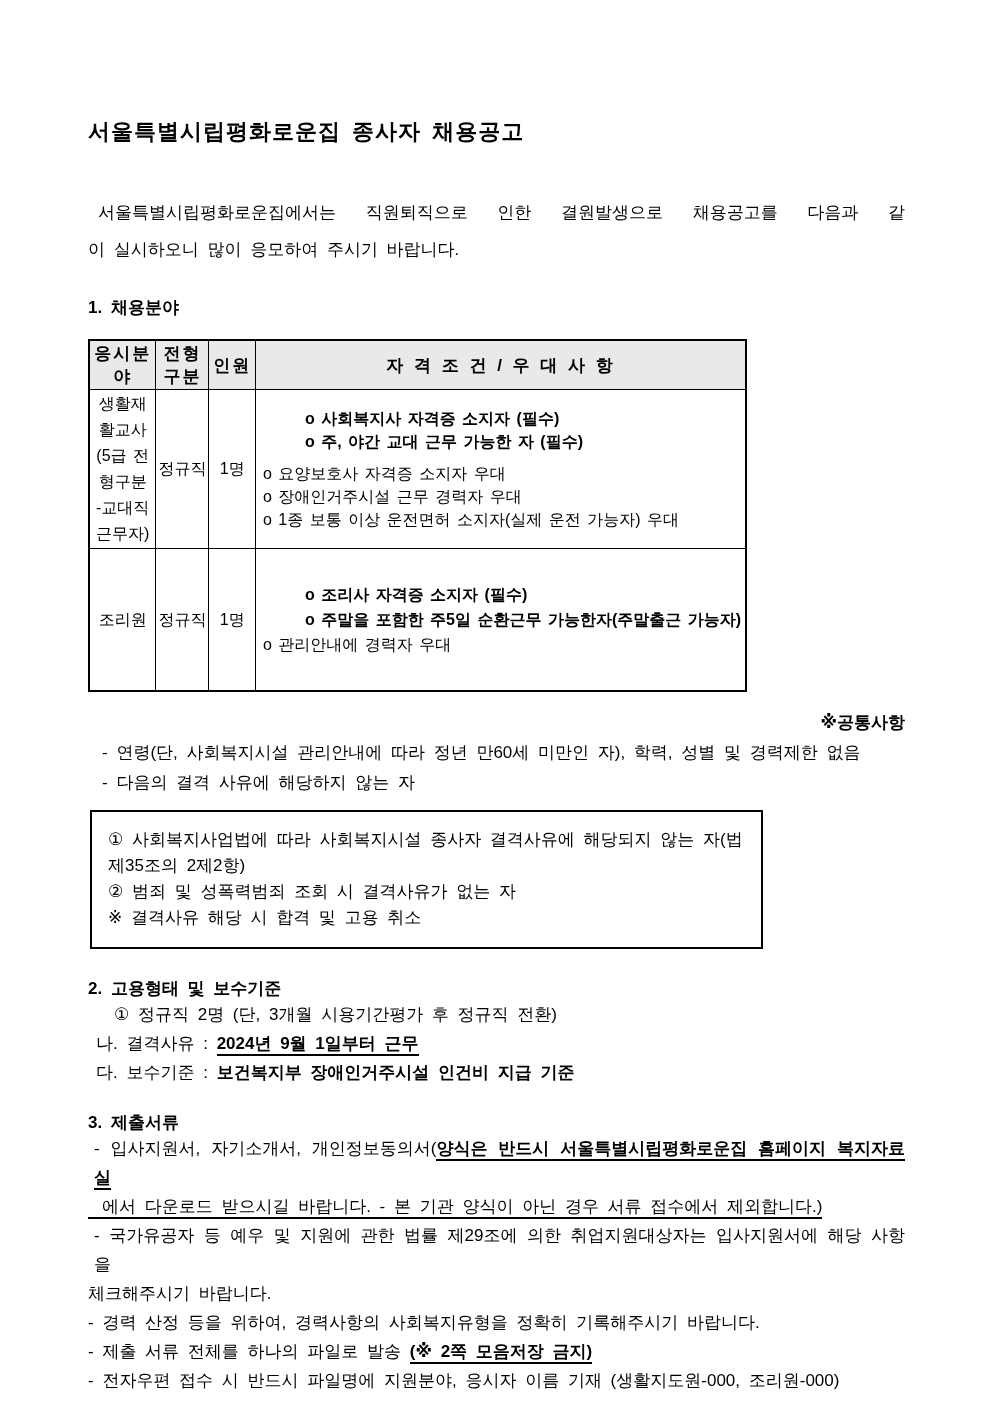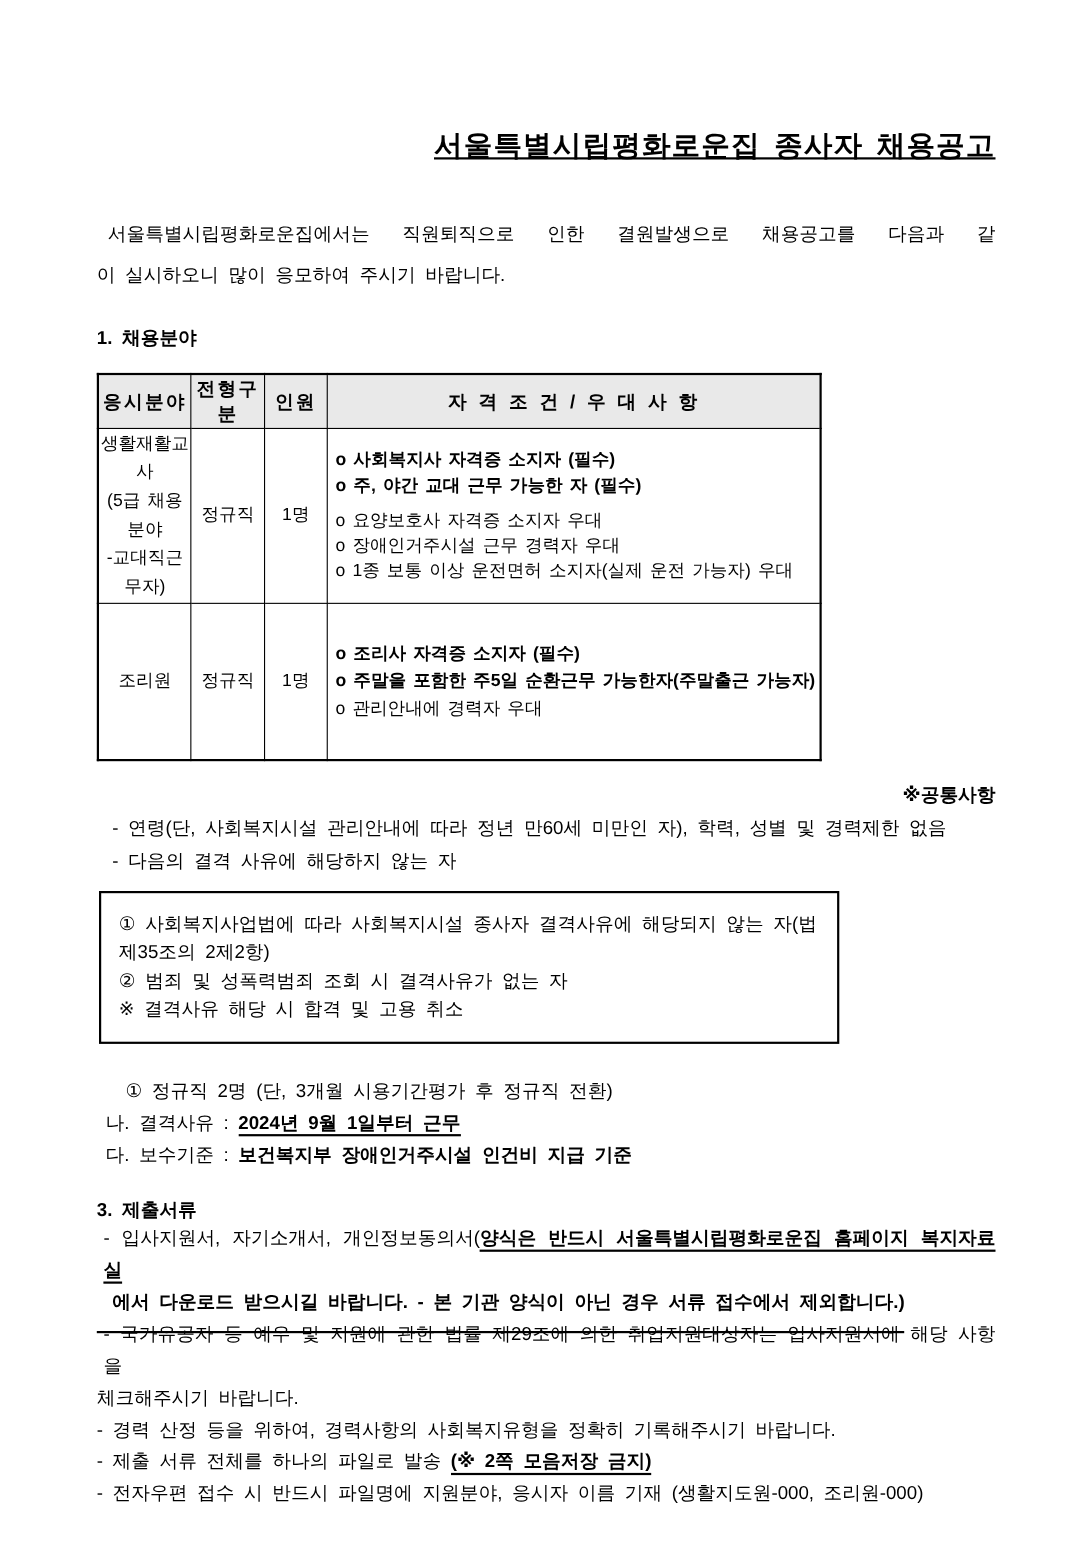--- a/index.html
+++ b/index.html
@@ -8,63 +8,63 @@
     width:992px;height:1403px;
     background:#ffffff;color:#000000;
     font-family:"Liberation Sans","DejaVu Sans",sans-serif;
     font-size:17px;
     overflow:hidden;
     box-sizing:border-box;
     padding:112px 87px 0 88px;
     word-spacing:4px;
   }
   .title{
-    font-size:26px;font-weight:700;text-align:right;
-    letter-spacing:1px;line-height:40px;text-decoration:underline;
+    font-size:22px;font-weight:700;text-align:left;
+    letter-spacing:1px;line-height:40px;
   }
   .intro{margin-top:42px;line-height:37px;}
   .intro .line1{padding-left:10px;}
   .fill{text-align:justify;text-align-last:justify;}
   .sec-heading{font-weight:700;font-size:17px;}
   .sec1{margin-top:28px;}
   table.recruit{
     width:659px;margin-top:20px;
     border-collapse:collapse;border:2px solid #000;
     font-size:16px;word-spacing:2px;
   }
   table.recruit td,table.recruit th{border:1px solid #000;}
   table.recruit th{
     background:#e9e9e9;height:42px;font-weight:700;
     letter-spacing:2px;text-align:center;font-size:17px;
   }
   td.center{text-align:center;vertical-align:middle;line-height:26px;}
   td.qualcell{vertical-align:middle;padding:5px 4px 5px 7px;height:133px;}
   .qual-line{line-height:23px;white-space:nowrap;}
-  .qual-line.b{font-weight:700;}
+  .qual-line.b{font-weight:700;margin-left:42px;}
   .qual-spacer{height:9px;}
   td.qualcell2{vertical-align:middle;padding:4px 4px 4px 7px;height:133px;}
   td.qualcell2 .qual-line{line-height:25px;}
   .common{margin-top:16px;line-height:30px;padding-left:8px;}
   .common .hd{font-weight:700;text-align:right;}
   .common .itm{padding-left:6px;}
   .dq-box{
     margin-top:12px;margin-left:2px;
     border:2px solid #000;width:673px;box-sizing:border-box;
     padding:15px 14px 16px 16px;line-height:26px;
   }
   .sec2{margin-top:28px;}
   .sec2 .ln{line-height:29px;}
   .ind8{padding-left:8px;}
   .ind26{padding-left:26px;}
   .bu{font-weight:700;border-bottom:2px solid #000;padding-bottom:1px;}
   .bold{font-weight:700;}
   .sec3{margin-top:24px;}
   .sec3 .ln{line-height:29px;}
   .ind6{padding-left:6px;}
-  .bu-cont{font-weight:700;border-bottom:2px solid #000;padding-bottom:17px;padding-left:14px;}
+  .bu-cont{font-weight:400;border-bottom:2px solid #000;padding-bottom:1px;padding-left:14px;}
 </style>
 </head>
 <body>
 
 <div class="page">
 
   <div class="title">서울특별시립평화로운집 종사자 채용공고</div>
 
   <div class="intro">
     <div class="line1 fill">서울특별시립평화로운집에서는 직원퇴직으로 인한 결원발생으로 채용공고를 다음과 같</div>
@@ -84,21 +84,21 @@
       <tbody>
           <tr>
         <th>응시분야</th>
         <th>전형구분</th>
         <th>인원</th>
         <th>자 격 조 건 / 우 대 사 항</th>
       </tr>
       <tr>
         <td class="center">
           <div>생활재활교사</div>
-          <div>(5급 채용분야</div>
+          <div>(5급 전형구분</div>
           <div>-교대직근무자)</div>
         </td>
         <td class="center">정규직</td>
         <td class="center">1명</td>
         <td class="qualcell">
           <div class="qual-line b">o 사회복지사 자격증 소지자 (필수)</div>
           <div class="qual-line b">o 주, 야간 교대 근무 가능한 자 (필수)</div>
           <div class="qual-spacer"></div>
           <div class="qual-line">o 요양보호사 자격증 소지자 우대</div>
           <div class="qual-line">o 장애인거주시설 근무 경력자 우대</div>
@@ -125,20 +125,21 @@
     <div class="itm">- 다음의 결격 사유에 해당하지 않는 자</div>
   </div>
 
   <div class="dq-box">
     <div>① 사회복지사업법에 따라 사회복지시설 종사자 결격사유에 해당되지 않는 자(법 제35조의 2제2항)</div>
     <div>② 범죄 및 성폭력범죄 조회 시 결격사유가 없는 자</div>
     <div>※ 결격사유 해당 시 합격 및 고용 취소</div>
   </div>
 
   <div class="sec2">
+    <div class="sec-heading">2. 고용형태 및 보수기준</div>
     <div class="ln ind26">① 정규직 2명 (단, 3개월 시용기간평가 후 정규직 전환)</div>
     <div class="ln ind8">
       <span>나. 결격사유 : </span><span class="bu">2024년 9월 1일부터 근무</span>
     </div>
     <div class="ln ind8">
       <span>다. 보수기준 : </span><span class="bold">보건복지부 장애인거주시설 인건비 지급 기준</span>
     </div>
   </div>
 
   <div class="sec3">

